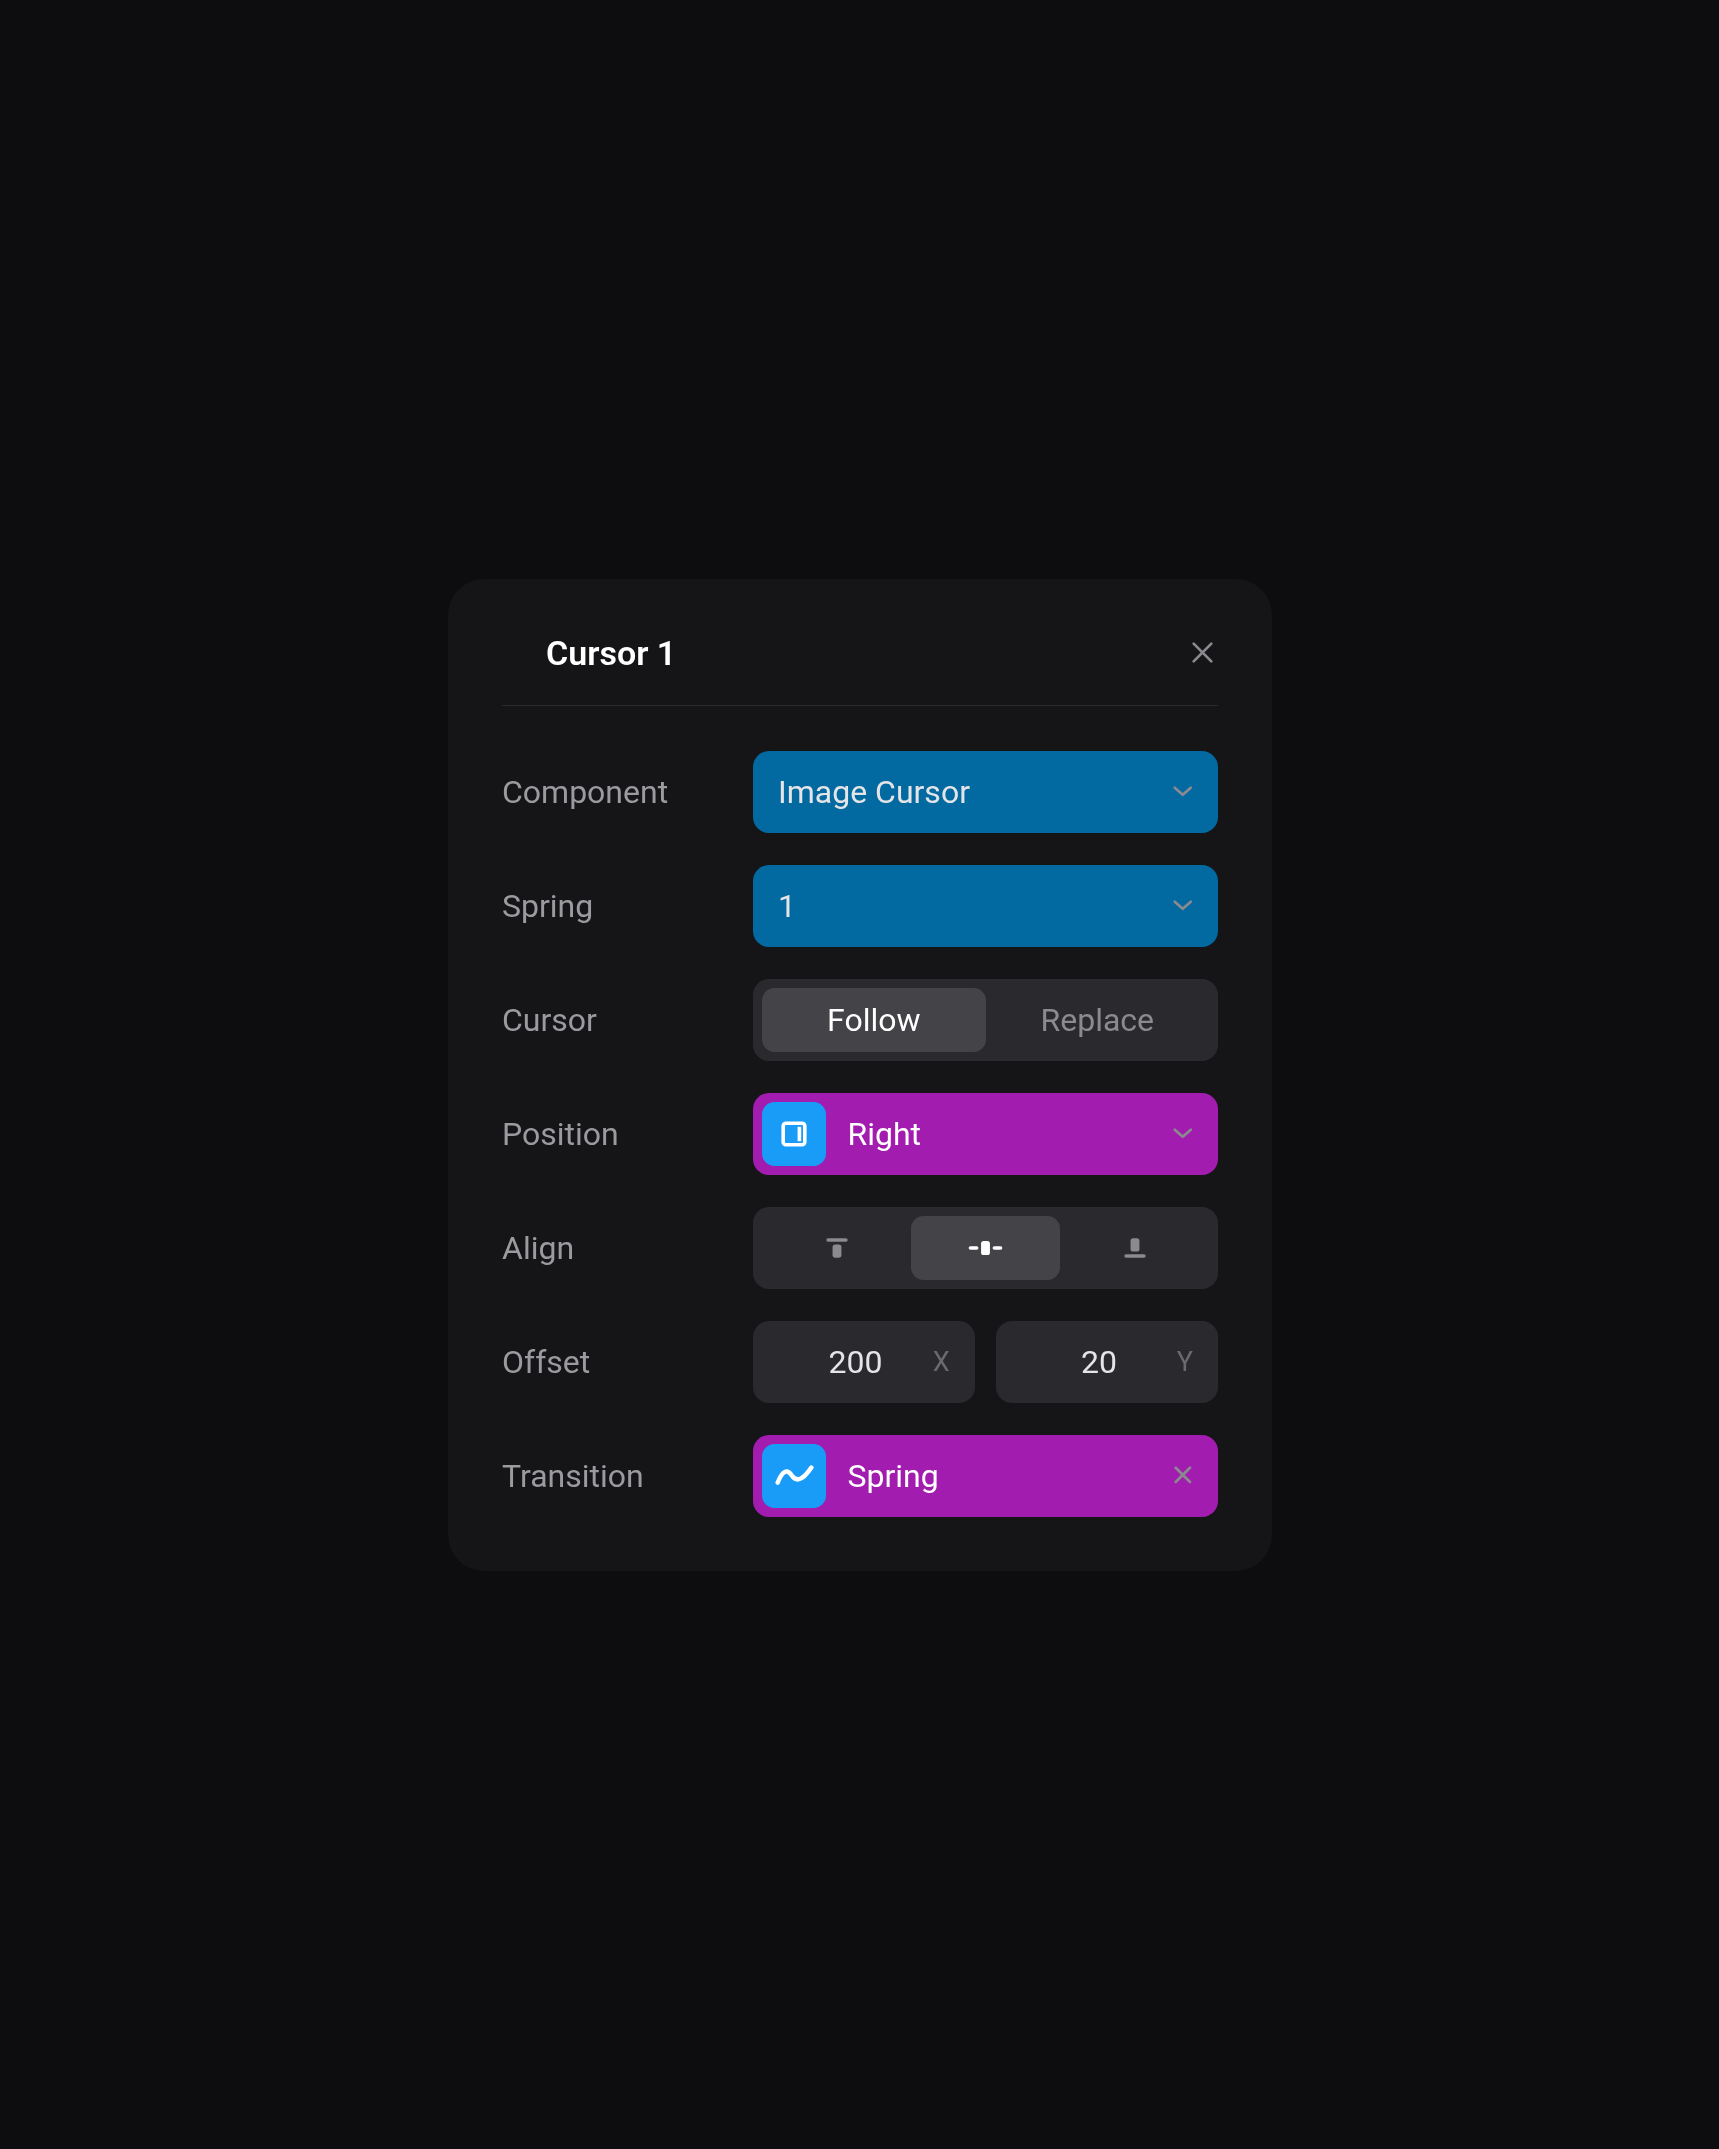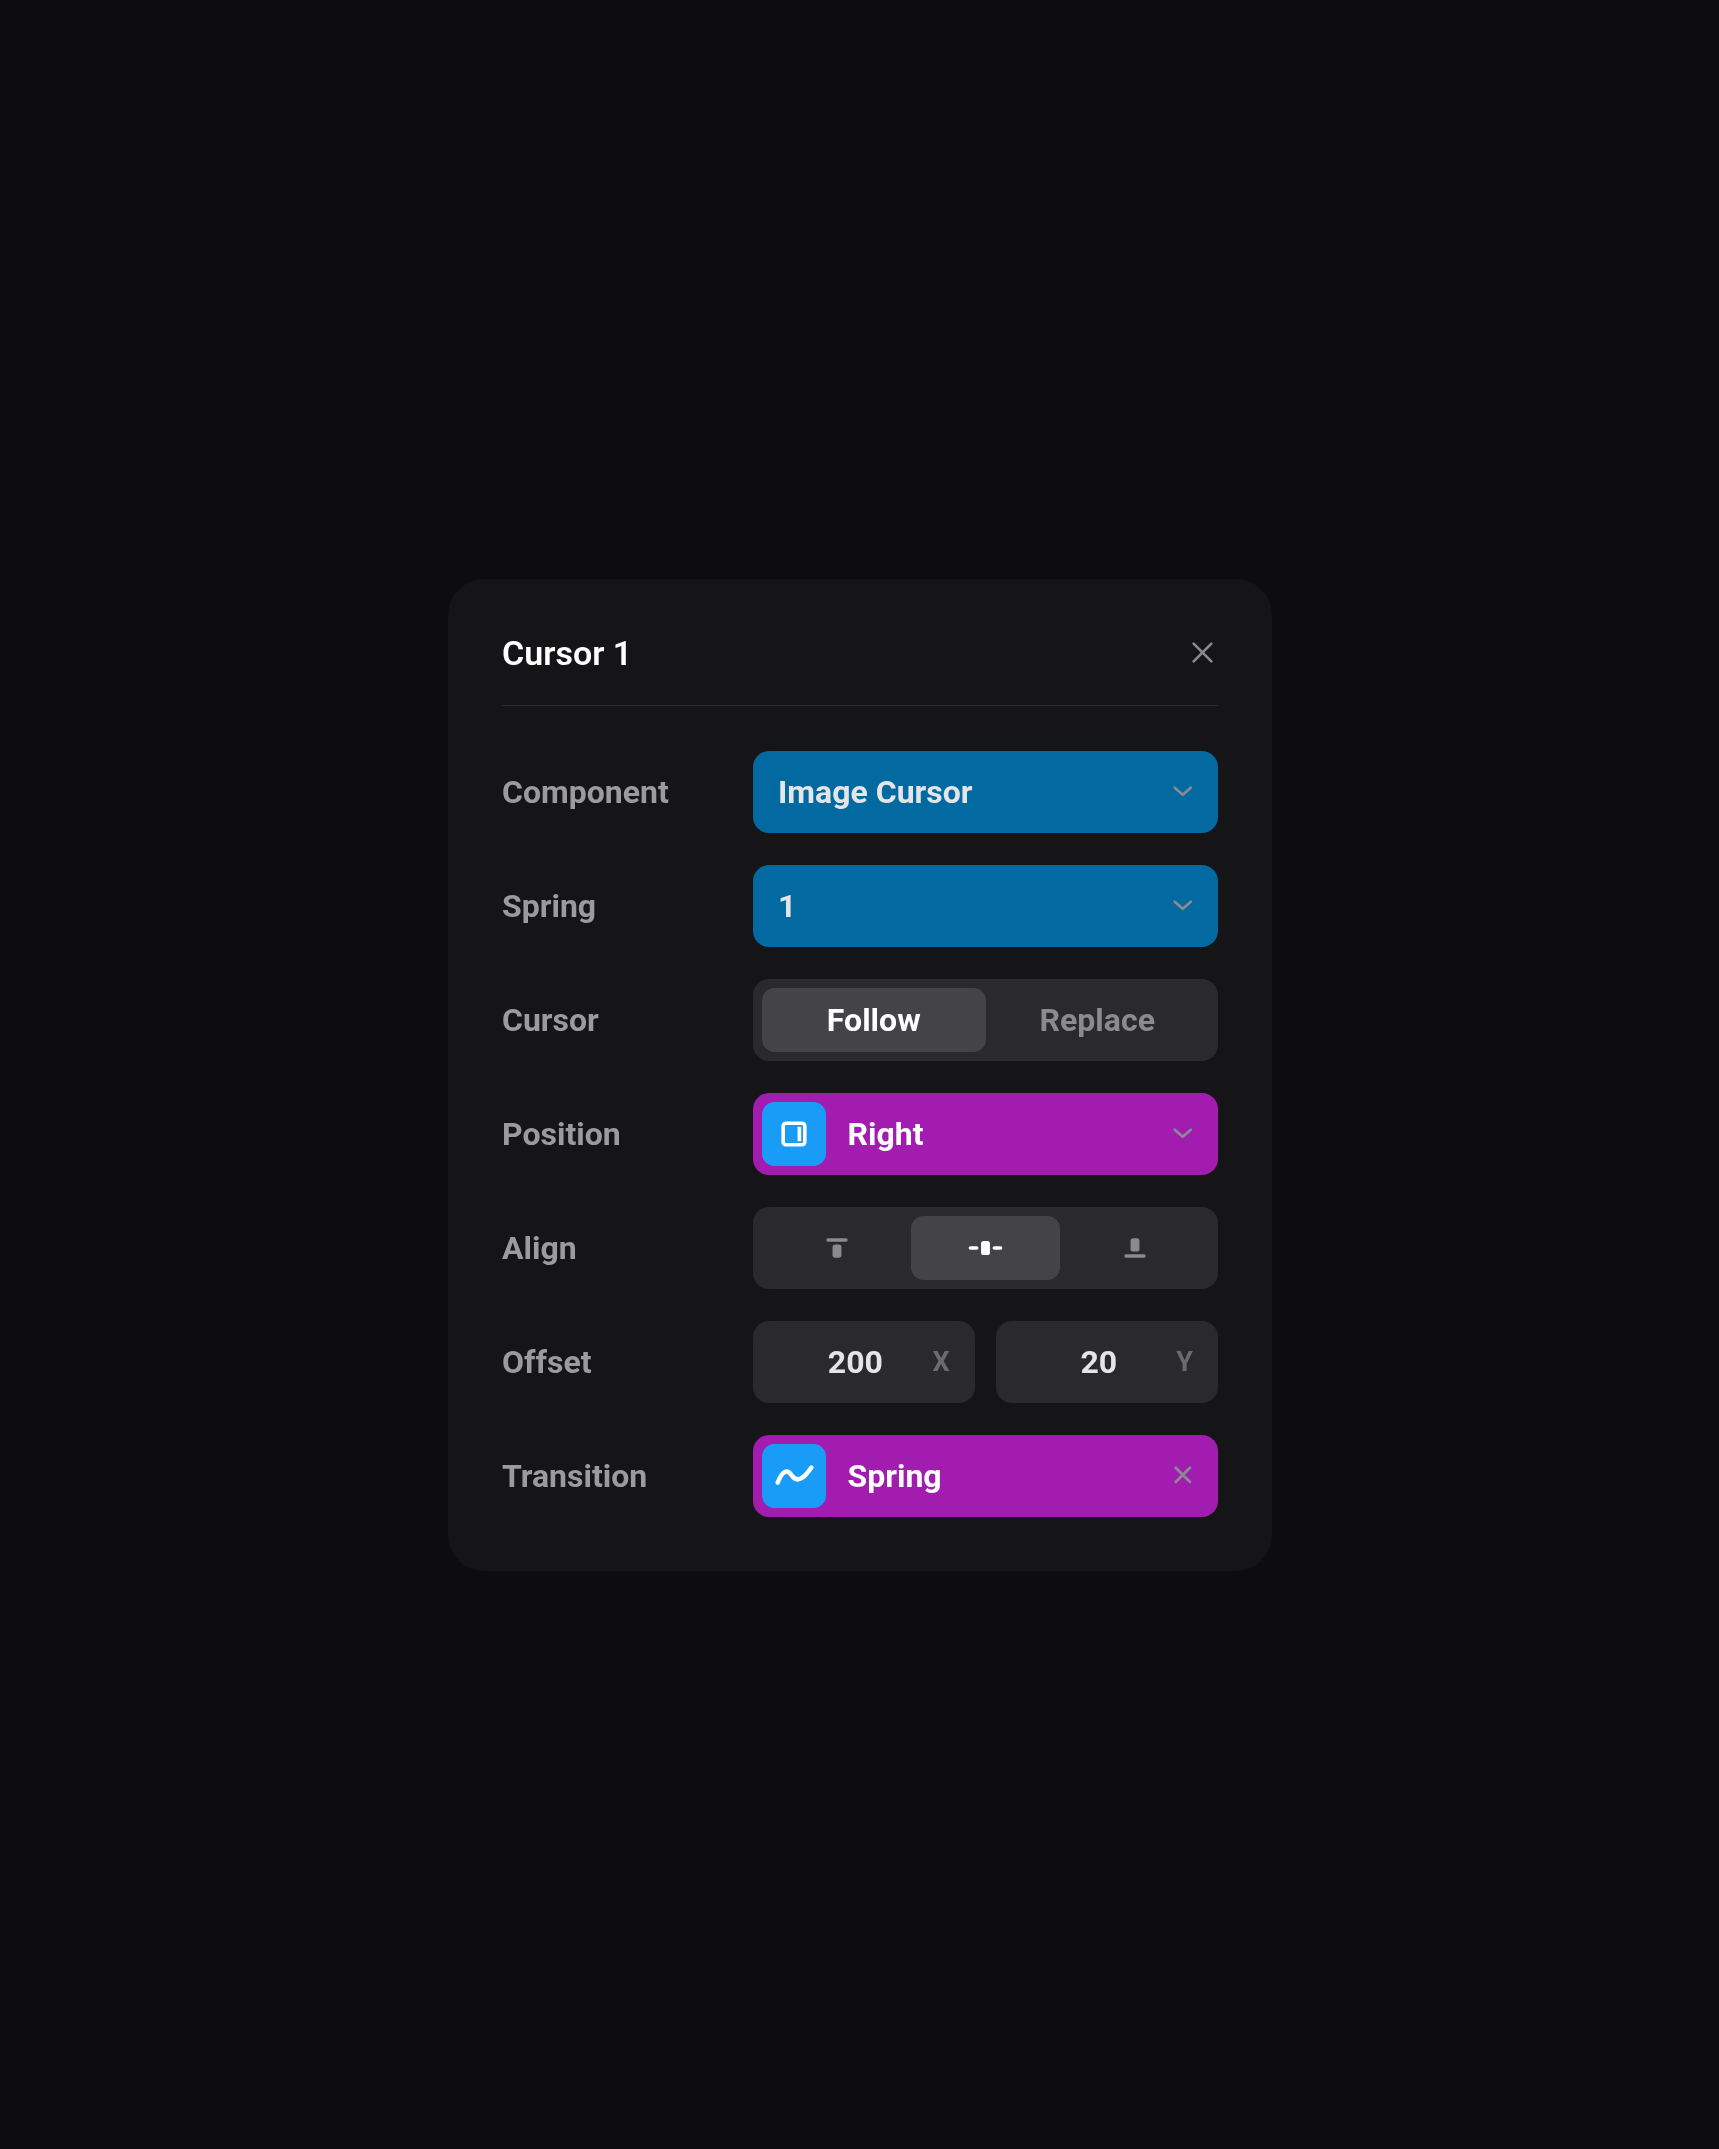--- a/index.html
+++ b/index.html
@@ -31,39 +31,39 @@
       align-items: center;
       padding-bottom: 32px;
       border-bottom: 0.9px solid #2a2a2e;
       margin-bottom: 45px;
     }
 
     .panel-title {
       color: #ffffff;
       font-size: 34px;
       font-weight: 600;
+      margin-left: 44px;
     }
 
     .close-btn {
       color: #8a8a8f;
       font-size: 32px;
       cursor: pointer;
       line-height: 1;
       display: flex;
       align-items: center;
       justify-content: center;
       width: 32px;
       height: 32px;
     }
 
     .row {
       display: flex;
       align-items: center;
       margin-bottom: 32px;
-      font-weight: bold;
     }
 
     .row:last-child {
       margin-bottom: 0;
     }
 
     .label {
       color: #9a9a9f;
       font-size: 32px;
       width: 251px;

